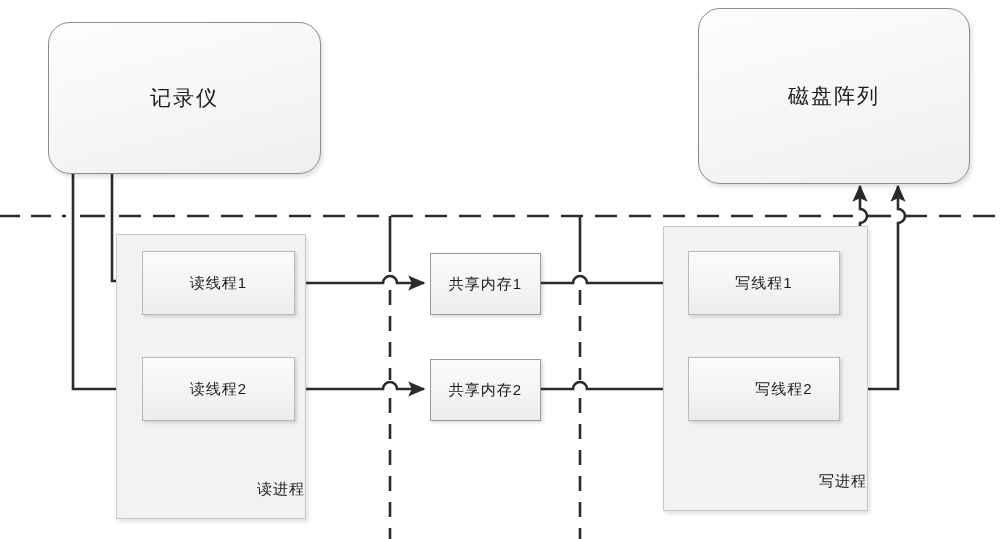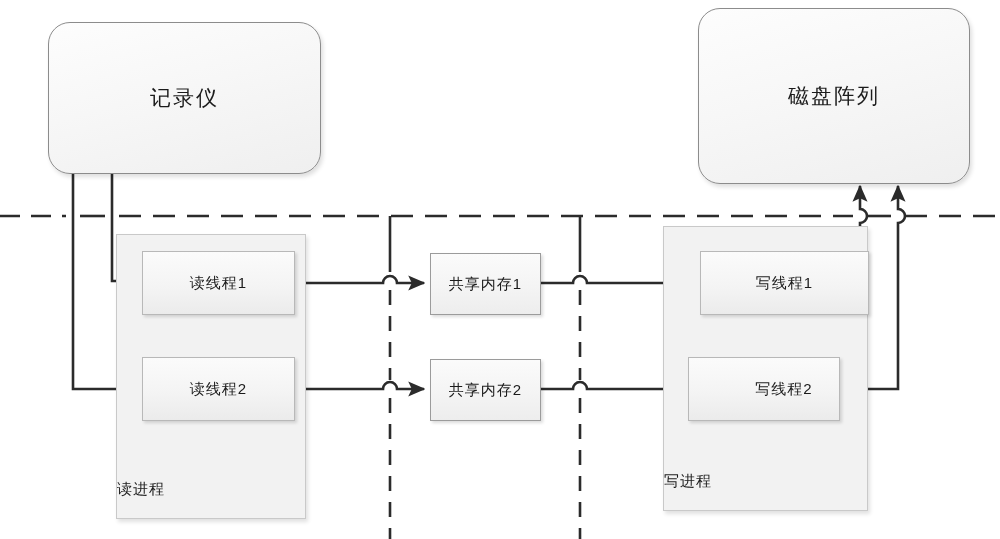--- a/index.html
+++ b/index.html
@@ -50,21 +50,21 @@
     border: 1px solid #c9c9c9;
     background: #f2f2f2;
     box-shadow: 2px 3px 4px rgba(0,0,0,0.12);
     display: block;
     z-index: 1;
   }
   .process-panel .panel-label {
     position: absolute;
     left: 0;
     right: 0;
-    text-align: left;
+    text-align: right;
     font-size: 15px;
     color: #1b1b1b;
     letter-spacing: 1px;
   }
   
   .task-box {
     border: 1px solid #b8b8b8;
     background: linear-gradient(180deg, #fbfbfb 0%, #f4f4f4 55%, #ebebeb 100%);
     box-shadow: 2px 2px 3px rgba(0,0,0,0.14);
     font-size: 15px;
@@ -170,21 +170,21 @@
   </div>
 
   <div class="node mem-box" style="left:430px; top:359px; width:111px; height:62px;">
     <span>共享内存2</span>
   </div>
 
   <div class="node process-panel" style="left:663px; top:226px; width:205px; height:285px;">
     <span class="panel-label" style="top:245px;">写进程</span>
   </div>
 
-  <div class="node task-box" style="left:688px; top:251px; width:169px; height:64px;margin-left:12px;">
+  <div class="node task-box" style="left:688px; top:251px; width:152px; height:64px;">
     <span>写线程1</span>
   </div>
 
   <div class="node task-box" style="left:688px; top:357px; width:152px; height:64px;padding-left:40px;">
     <span>写线程2</span>
   </div>
 
 </div>
 
 </body></html>

